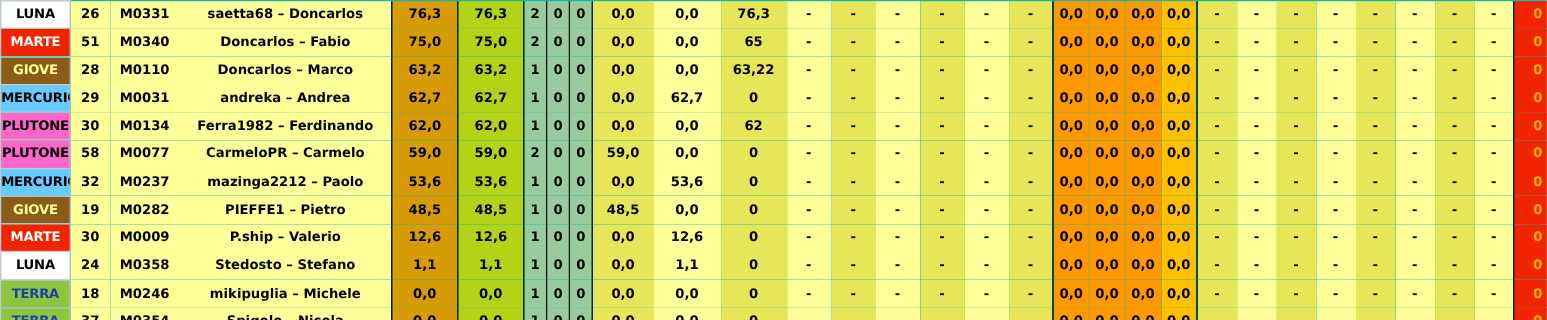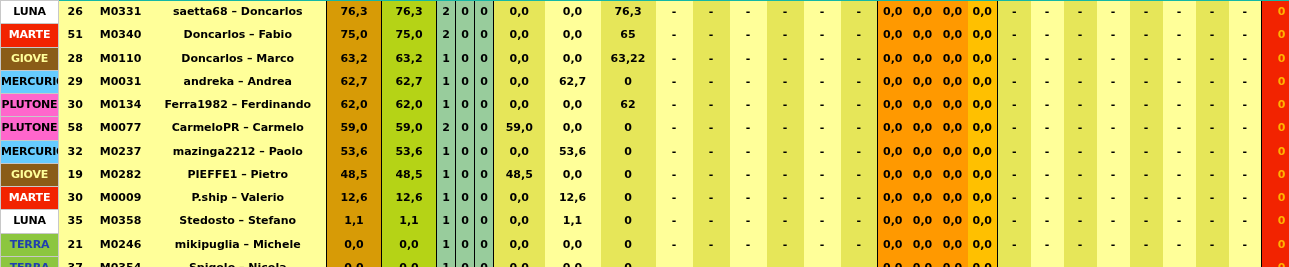--- a/index.html
+++ b/index.html
@@ -379,21 +379,21 @@
           <td class="c-yA dot">-</td>
           <td class="c-yB dot">-</td>
           <td class="c-yA dot">-</td>
           <td class="c-yB dot">-</td>
           <td class="c-yA dot">-</td>
           <td class="c-yB dot">-</td>
           <td class="c-red sep-l sep-r">0</td>
         </tr>
         <tr>
           <td class="c-team teamcell" style="background: rgb(255, 255, 255); color: rgb(0, 0, 0);">LUNA</td>
-          <td class="c-rank">35</td>
+          <td class="c-rank">24</td>
           <td class="c-code">M0358</td>
           <td class="c-name sep-r">Stedosto – Stefano</td>
           <td class="c-tot sep-l sep-r">1,1</td>
           <td class="c-tot2 sep-l sep-r">1,1</td>
           <td class="c-g1 sep-l sep-r">1</td>
           <td class="c-g2 sep-l sep-r">0</td>
           <td class="c-g3 sep-l sep-r">0</td>
           <td class="c-yA sep-l">0,0</td>
           <td class="c-yB">1,1</td>
           <td class="c-yA">0</td>
@@ -412,21 +412,21 @@
           <td class="c-yA dot">-</td>
           <td class="c-yB dot">-</td>
           <td class="c-yA dot">-</td>
           <td class="c-yB dot">-</td>
           <td class="c-yA dot">-</td>
           <td class="c-yB dot">-</td>
           <td class="c-red sep-l sep-r">0</td>
         </tr>
         <tr>
           <td class="c-team teamcell" style="background: rgb(140, 198, 63); color: rgb(31, 63, 175);">TERRA</td>
-          <td class="c-rank">21</td>
+          <td class="c-rank">18</td>
           <td class="c-code">M0246</td>
           <td class="c-name sep-r">mikipuglia – Michele</td>
           <td class="c-tot sep-l sep-r">0,0</td>
           <td class="c-tot2 sep-l sep-r">0,0</td>
           <td class="c-g1 sep-l sep-r">1</td>
           <td class="c-g2 sep-l sep-r">0</td>
           <td class="c-g3 sep-l sep-r">0</td>
           <td class="c-yA sep-l">0,0</td>
           <td class="c-yB">0,0</td>
           <td class="c-yA">0</td>

